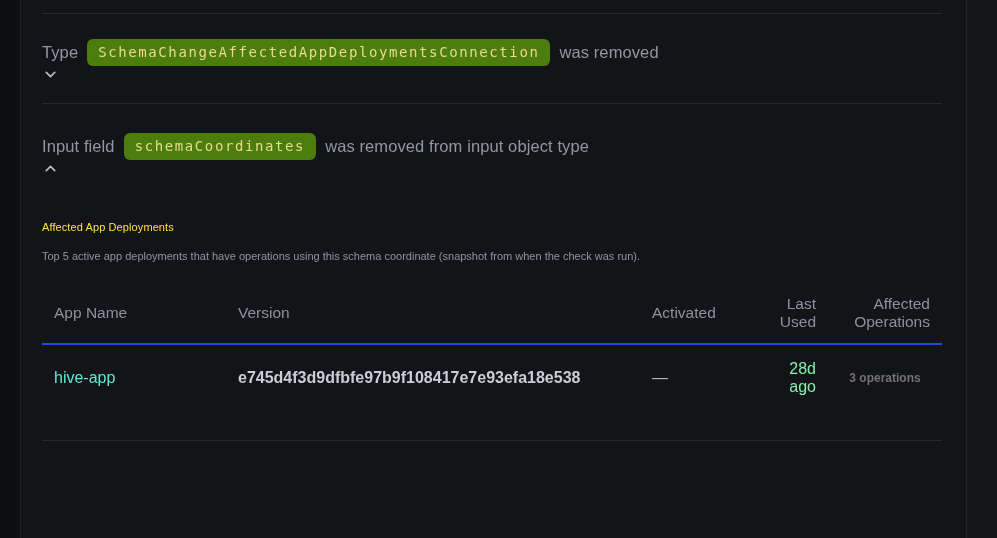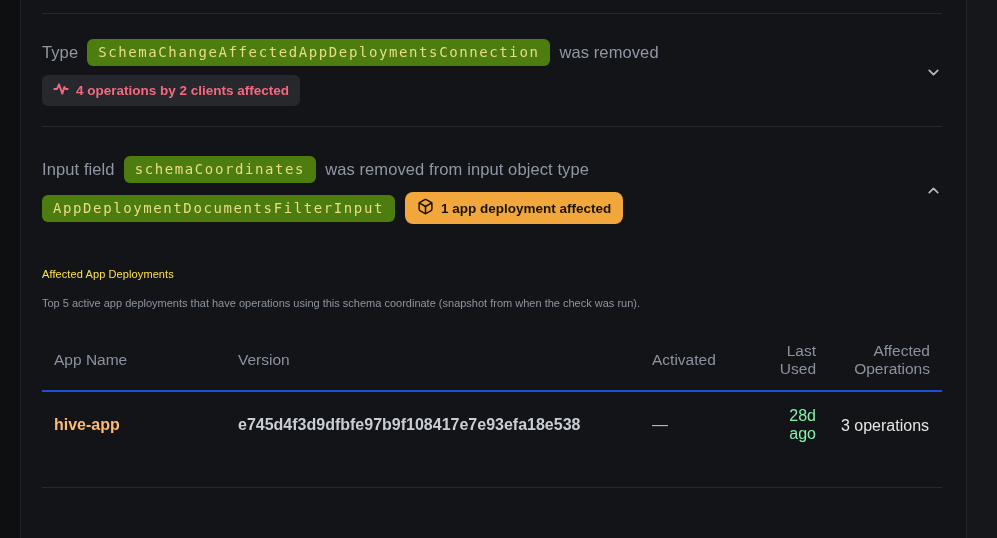--- a/index.html
+++ b/index.html
@@ -20,22 +20,22 @@
   }
   .content {
     position: absolute; left: 22px; top: 0; width: 944px; height: 538px;
     padding: 0 22px 0 20px;
   }
   hr.divider { border: 0; border-top: 1px solid #27282d; width: 900px; }
   .top-divider { margin-top: 13px; }
 
   
   .change-row {
-    display: flex; align-items: center; justify-content: space-between;
-    width: 900px; cursor: pointer;
+    display: flex; justify-content: space-between;
+    width: 900px; cursor: pointer; flex-direction: column;
   }
   .change-row-1 { padding: 25px 0 20px; }
   .change-row-2 { padding: 29px 0 25px; }
   .change-main { display: flex; flex-direction: column; gap: 9px; }
   .change-line {
     display: flex; align-items: center; gap: 9px;
     font-size: 16.5px; color: #8f97a4; letter-spacing: 0.1px;
   }
   .code-badge {
     font-family: "DejaVu Sans Mono", "Liberation Mono", monospace;
@@ -78,84 +78,61 @@
   table.deployments th {
     font-weight: 400; font-size: 15.5px; color: #8a92a0;
     padding: 12px; vertical-align: middle; text-align: left;
   }
   table.deployments thead tr { border-bottom: 2px solid #1d4ed8; }
   table.deployments th.right { text-align: right; }
   table.deployments th.center-head { text-align: right; }
   table.deployments td {
     padding: 15px 12px; font-size: 16px; vertical-align: middle;
   }
-  td.app-name { color: #fdba74; font-weight: 700; font-size: 15.5px; }
+  td.app-name { color: #5eead4; font-weight: 400; font-size: 15.5px; }
   td.version { color: #c9ced6; font-weight: bold; }
   td.activated { color: #b5bac2; }
   td.last-used { text-align: right; color: #86efac; font-size: 14px; }
   td.affected-ops { text-align: center; }
-  .ops-link { color: #e5e5e5; font-size: 16px; line-height: 23px; cursor: pointer; }
+  .ops-link { color: #737373; font-size: 12px; line-height: 23px; cursor: pointer; font-weight: bold; }
   .bottom-divider { margin-top: 29px; }
 </style>
 </head>
 <body>
 
 <div class="left-rail"></div>
 <div class="right-rail"></div>
 
 <div class="content">
 
   <hr class="divider top-divider">
 
   <div class="change-row change-row-1">
     <div class="change-main">
       <div class="change-line">
         <span>Type</span>
         <span class="code-badge">SchemaChangeAffectedAppDeploymentsConnection</span>
         <span>was removed</span>
       </div>
-      <div class="pill-row">
-        <span class="danger-badge">
-          <span class="badge-icon">
-            <svg width="16" height="16" viewBox="0 0 24 24" fill="none" stroke="currentColor" stroke-width="2.8" stroke-linecap="round" stroke-linejoin="round">
-                <polyline points="2,12 6,12 9,5 14,19 17,9 19,12 22,12"></polyline>
-              </svg>
-          </span>
-          <span>4 operations by 2 clients affected</span>
-        </span>
-      </div>
     </div>
     <span class="chevron">
       <svg width="17" height="17" viewBox="0 0 24 24" fill="none" stroke="currentColor" stroke-width="2.4" stroke-linecap="round" stroke-linejoin="round">
           <polyline points="6 9 12 15 18 9"></polyline>
         </svg>
     </span>
   </div>
 
   <hr class="divider">
 
   <div class="change-row change-row-2">
     <div class="change-main">
       <div class="change-line">
         <span>Input field</span>
         <span class="code-badge">schemaCoordinates</span>
         <span>was removed from input object type</span>
-      </div>
-      <div class="pill-row">
-        <span class="code-badge">AppDeploymentDocumentsFilterInput</span>
-        <span class="warning-badge">
-          <span class="badge-icon">
-            <svg width="17" height="17" viewBox="0 0 24 24" fill="none" stroke="currentColor" stroke-width="2.1" stroke-linecap="round" stroke-linejoin="round">
-                <path d="M21 8a2 2 0 0 0-1-1.73l-7-4a2 2 0 0 0-2 0l-7 4A2 2 0 0 0 3 8v8a2 2 0 0 0 1 1.73l7 4a2 2 0 0 0 2 0l7-4A2 2 0 0 0 21 16Z"></path>
-                <path d="m3.3 7 8.7 5 8.7-5"></path>
-                <path d="M12 22V12"></path>
-              </svg>
-          </span>
-          <span>1 app deployment affected</span>
-        </span>
       </div>
     </div>
     <span class="chevron">
       <svg width="17" height="17" viewBox="0 0 24 24" fill="none" stroke="currentColor" stroke-width="2.4" stroke-linecap="round" stroke-linejoin="round">
           <polyline points="6 15 12 9 18 15"></polyline>
         </svg>
     </span>
   </div>
 
   <div>

